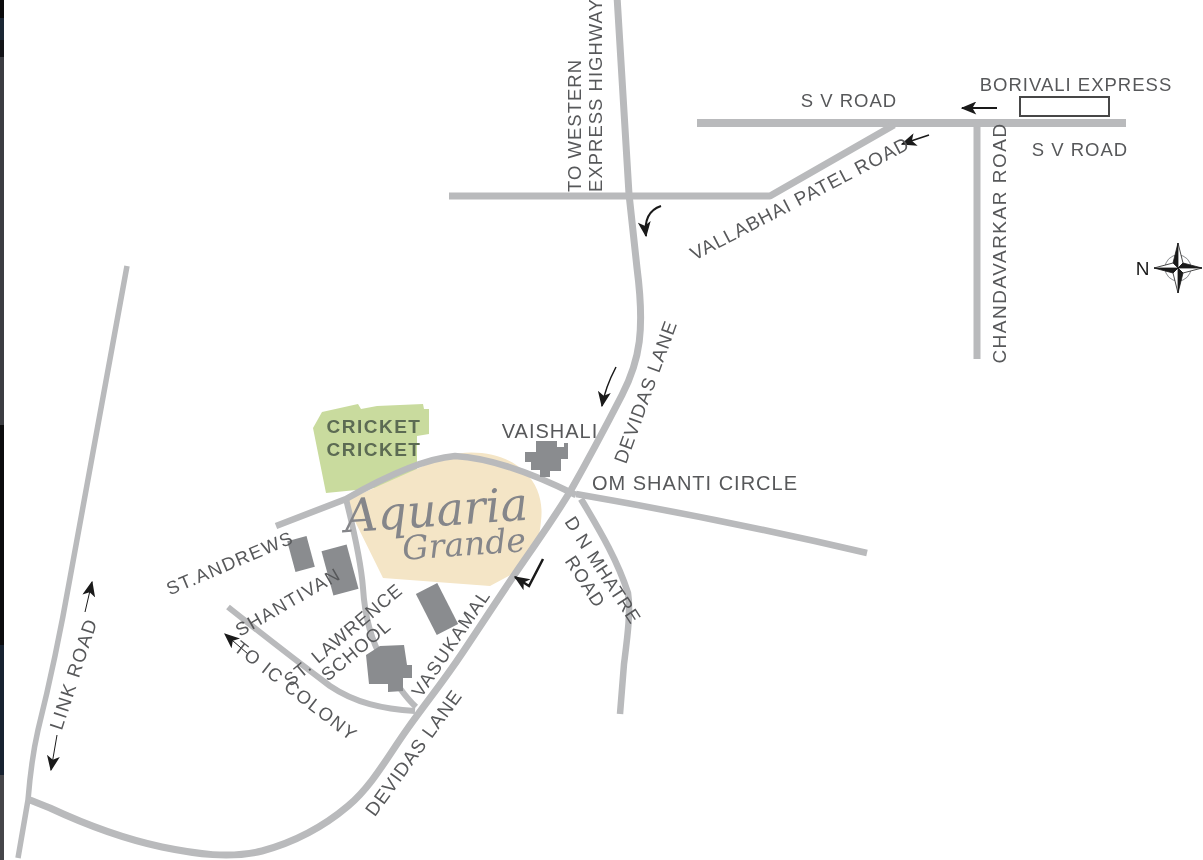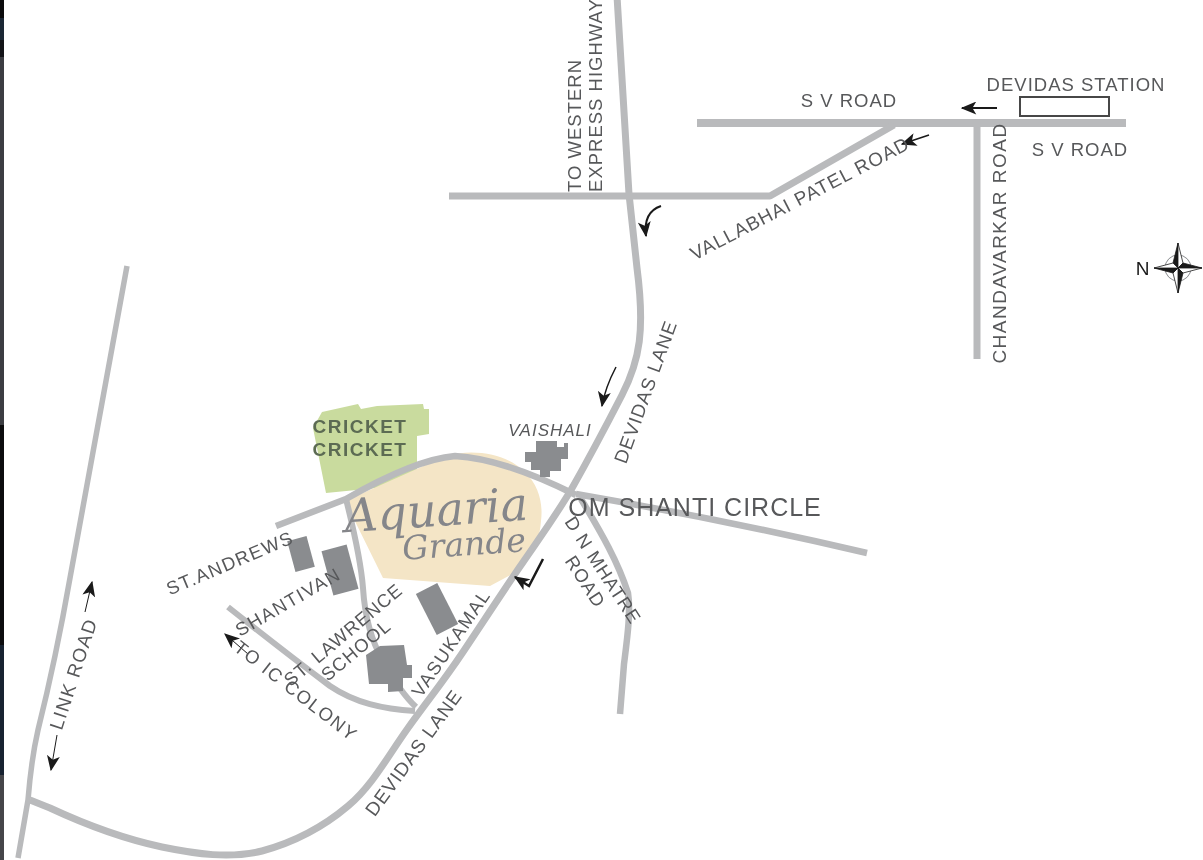--- a/index.html
+++ b/index.html
@@ -89,38 +89,38 @@
   </svg>
 
   <div class="lbl" style="left:585px;top:95px;font-size:18.5px;letter-spacing:1px;text-align:left;
               transform:translate(-50%,-50%) rotate(-90deg);">
     <span class="ln">TO WESTERN</span>
     <span class="ln">EXPRESS HIGHWAY</span>
   </div>
 
   <div class="lbl" style="left:849px;top:101px;font-size:18.5px;">S V ROAD</div>
 
-  <div class="lbl" style="left:1076px;top:85px;font-size:18.5px;">DEVIDAS STATION</div>
+  <div class="lbl" style="left:1076px;top:85px;font-size:18.5px;">BORIVALI EXPRESS</div>
 
   <div class="lbl" style="left:1080px;top:150px;font-size:18.5px;">S V ROAD</div>
 
   <div class="lbl" style="left:1000px;top:243px;font-size:19px;letter-spacing:1.5px;
               transform:translate(-50%,-50%) rotate(-90deg);">CHANDAVARKAR ROAD</div>
 
   <div class="lbl" style="left:800px;top:199px;font-size:19px;
               transform:translate(-50%,-50%) rotate(-27.5deg);">VALLABHAI PATEL ROAD</div>
 
   <div class="lbl" style="left:646px;top:392px;font-size:19px;
               transform:translate(-50%,-50%) rotate(-70deg);">DEVIDAS LANE</div>
 
-  <div class="lbl" style="left:695px;top:483px;font-size:25px;margin-top:24px;">OM SHANTI CIRCLE</div>
+  <div class="lbl" style="left:695px;top:483px;font-size:20px;">OM SHANTI CIRCLE</div>
 
-  <div class="lbl" style="left:550px;top:431px;font-size:17px;font-style:italic;">VAISHALI</div>
+  <div class="lbl" style="left:550px;top:431px;font-size:20px;">VAISHALI</div>
 
-  <div class="lbl cricket-txt" style="left:360px;top:439px;font-size:19px;text-align:right;line-height:1.2;">
+  <div class="lbl cricket-txt" style="left:374px;top:439px;font-size:19px;text-align:right;line-height:1.2;">
     <span class="ln">CRICKET</span>
     <span class="ln">CRICKET</span>
   </div>
 
   <div class="script" style="left:436px;top:510px;font-size:46px;">Aquaria</div>
   <div class="script" style="left:464px;top:544px;font-size:33px;">Grande</div>
 
   <div class="lbl" style="left:230px;top:563px;font-size:18.5px;letter-spacing:1.5px;
               transform:translate(-50%,-50%) rotate(-23deg);">ST.ANDREWS</div>
 

